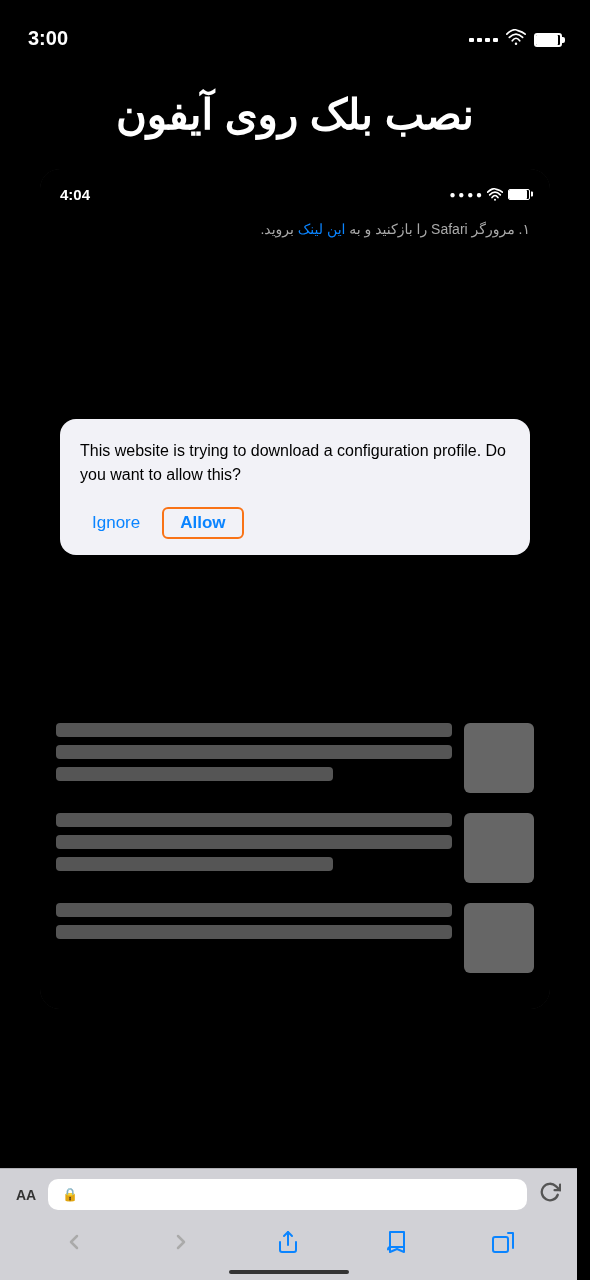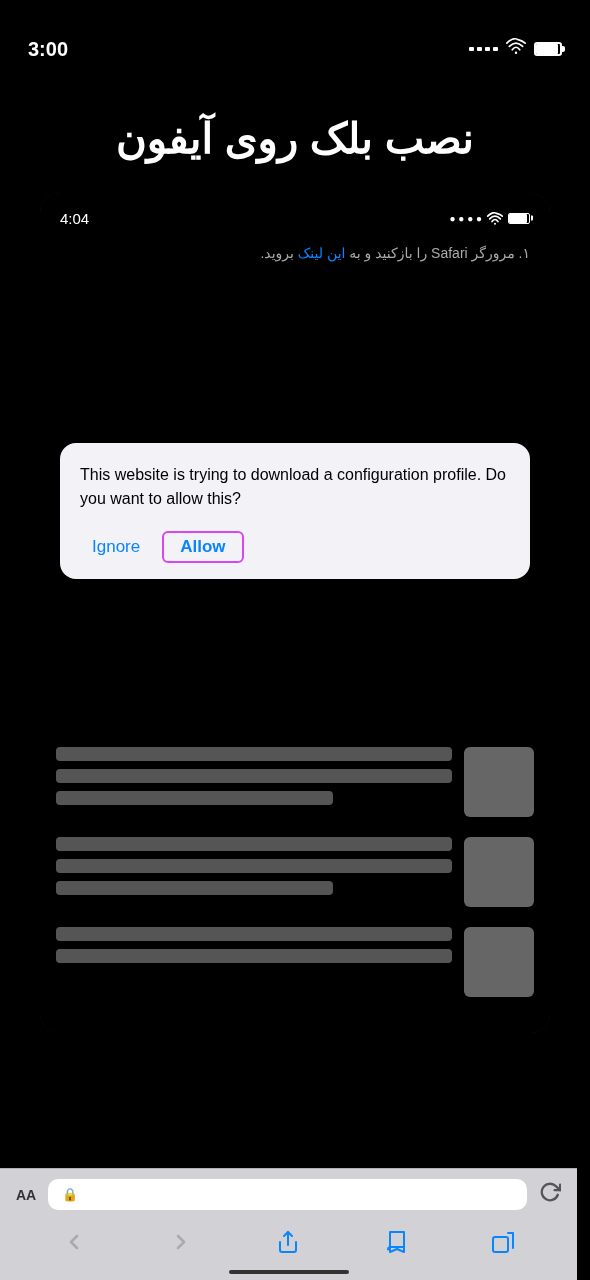--- a/index.html
+++ b/index.html
@@ -10,24 +10,23 @@
       background: #000;
       font-family: -apple-system, 'SF Pro Display', 'Helvetica Neue', Arial, sans-serif;
       overflow: hidden;
       position: relative;
     }
 
     
     .status-bar {
       display: flex;
       justify-content: space-between;
-      align-items: flex-start;
+      align-items: flex-end;
       padding: 14px 28px 0;
       height: 50px;
-      margin-top: 24px;
     }
 
     .status-time {
       color: #fff;
       font-size: 20px;
       font-weight: 600;
     }
 
     .status-icons {
       display: flex;
@@ -115,21 +114,21 @@
       display: flex;
       justify-content: space-between;
       align-items: center;
       padding: 10px 20px 0;
       height: 40px;
     }
 
     .inner-status-time {
       color: #fff;
       font-size: 15px;
-      font-weight: 400;
+      font-weight: 700;
     }
 
     .inner-status-icons {
       display: flex;
       align-items: center;
       gap: 5px;
     }
 
     
     .instruction-text {
@@ -177,21 +176,21 @@
       border: none;
       cursor: pointer;
       padding: 4px 12px;
     }
 
     .btn-allow {
       color: #0a84ff;
       font-size: 17px;
       font-weight: 600;
       background: none;
-      border: 2px solid #d946ef;
+      border: 2px solid #f97316;
       border-radius: 6px;
       cursor: pointer;
       padding: 4px 16px;
     }
 
     
     .skeleton-container {
       padding: 16px;
       margin-top: 460px;
     }

